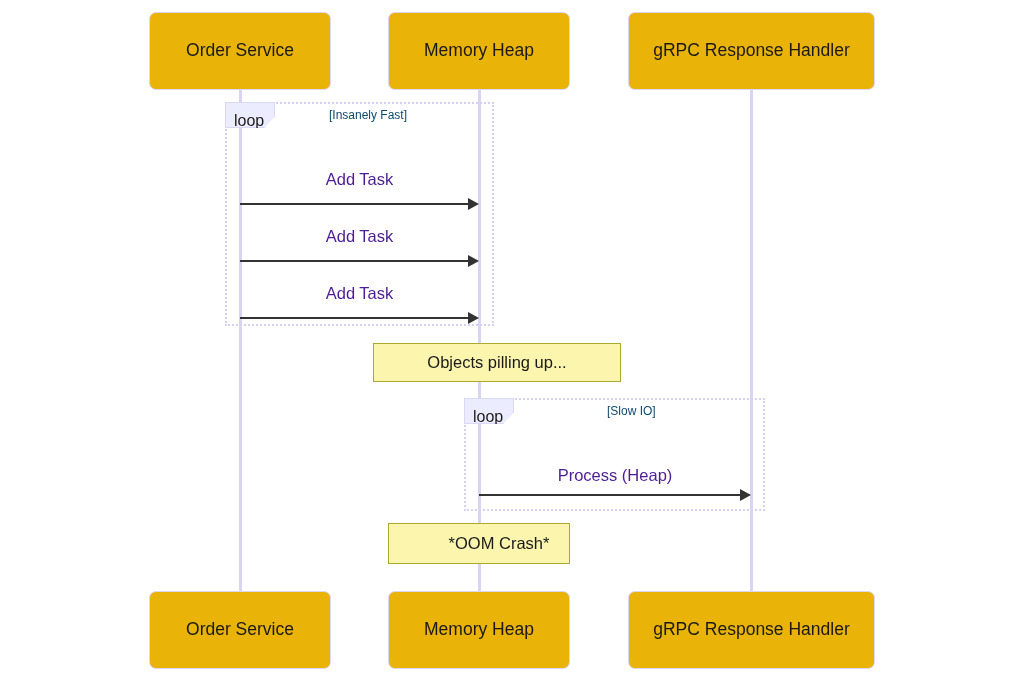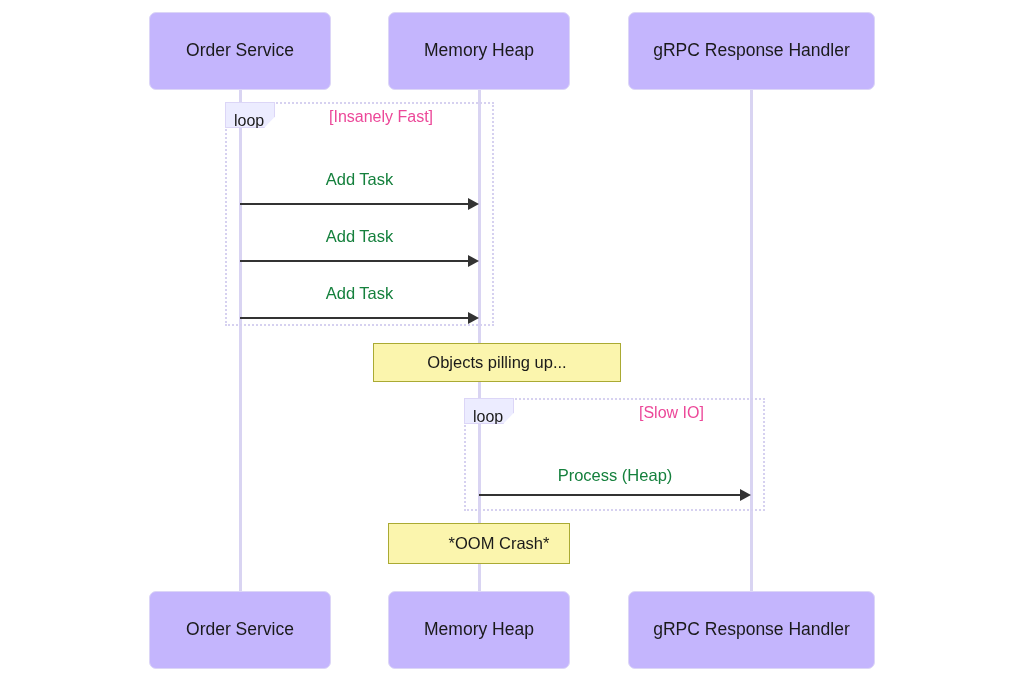--- a/index.html
+++ b/index.html
@@ -26,21 +26,21 @@
     width: 3px;
     background: #d9d4f2;
     top: 90px;
     height: 501px;
   }
 
   
   .actor-box {
     position: absolute;
     box-sizing: border-box;
-    background: #c4b5fd;
+    background: #eab308;
     border: 1px solid #dcd6f7;
     border-radius: 7px;
     display: flex;
     align-items: center;
     justify-content: center;
     height: 78px;
   }
   .actor-label {
     font-size: 17.5px;
     color: #1a1a1a;
@@ -67,22 +67,22 @@
     -webkit-clip-path: polygon(0 0, 100% 0, 100% 55%, 78% 100%, 0 100%);
     clip-path: polygon(0 0, 100% 0, 100% 55%, 78% 100%, 0 100%);
   }
   .loop-tab-text {
     font-size: 16px;
     color: #1a1a1a;
     line-height: 1;
   }
   .loop-cond {
     position: absolute;
-    font-size: 16px;
-    color: #ec4899;
+    font-size: 12px;
+    color: #0c4a6e;
     white-space: nowrap;
     line-height: 1;
   }
 
   
   .msg-line {
     position: absolute;
     height: 2px;
     background: #333333;
   }
@@ -90,21 +90,21 @@
     position: absolute;
     width: 0;
     height: 0;
     border-top: 6px solid transparent;
     border-bottom: 6px solid transparent;
     border-left: 11px solid #333333;
   }
   .msg-label {
     position: absolute;
     font-size: 16.5px;
-    color: #15803d;
+    color: #4c1d95;
     white-space: nowrap;
     line-height: 1;
     text-align: center;
   }
 
   
   .note-box {
     position: absolute;
     box-sizing: border-box;
     background: #fbf5ad;
@@ -129,21 +129,21 @@
     <div class="lifeline" style="left: 750px; top: 90px; height: 501px;"></div>
     <div class="loop-box" style="left: 225px; top: 102px; width: 269px; height: 224px;"></div>
     <div class="loop-tab" style="left: 225px; top: 102px;">
       <span class="loop-tab-text">loop</span>
     </div>
     <div class="loop-cond" style="left: 329px; top: 109px;">[Insanely Fast]</div>
     <div class="loop-box" style="left: 464px; top: 398px; width: 301px; height: 113px;"></div>
     <div class="loop-tab" style="left: 464px; top: 398px;">
       <span class="loop-tab-text">loop</span>
     </div>
-    <div class="loop-cond" style="left: 607px; top: 405px; margin-left: 32px;">[Slow IO]</div>
+    <div class="loop-cond" style="left: 607px; top: 405px;">[Slow IO]</div>
     <div class="msg-line" style="left: 240px; top: 203px; width: 228px;"></div>
     <div class="msg-arrowhead" style="left: 468px; top: 198px;"></div>
     <div class="msg-label" style="left: 240px; top: 171px; width: 239px;">Add Task</div>
     <div class="msg-line" style="left: 240px; top: 260px; width: 228px;"></div>
     <div class="msg-arrowhead" style="left: 468px; top: 255px;"></div>
     <div class="msg-label" style="left: 240px; top: 228px; width: 239px;">Add Task</div>
     <div class="msg-line" style="left: 240px; top: 317px; width: 228px;"></div>
     <div class="msg-arrowhead" style="left: 468px; top: 312px;"></div>
     <div class="msg-label" style="left: 240px; top: 285px; width: 239px;">Add Task</div>
     <div class="msg-line" style="left: 479px; top: 494px; width: 261px;"></div>

